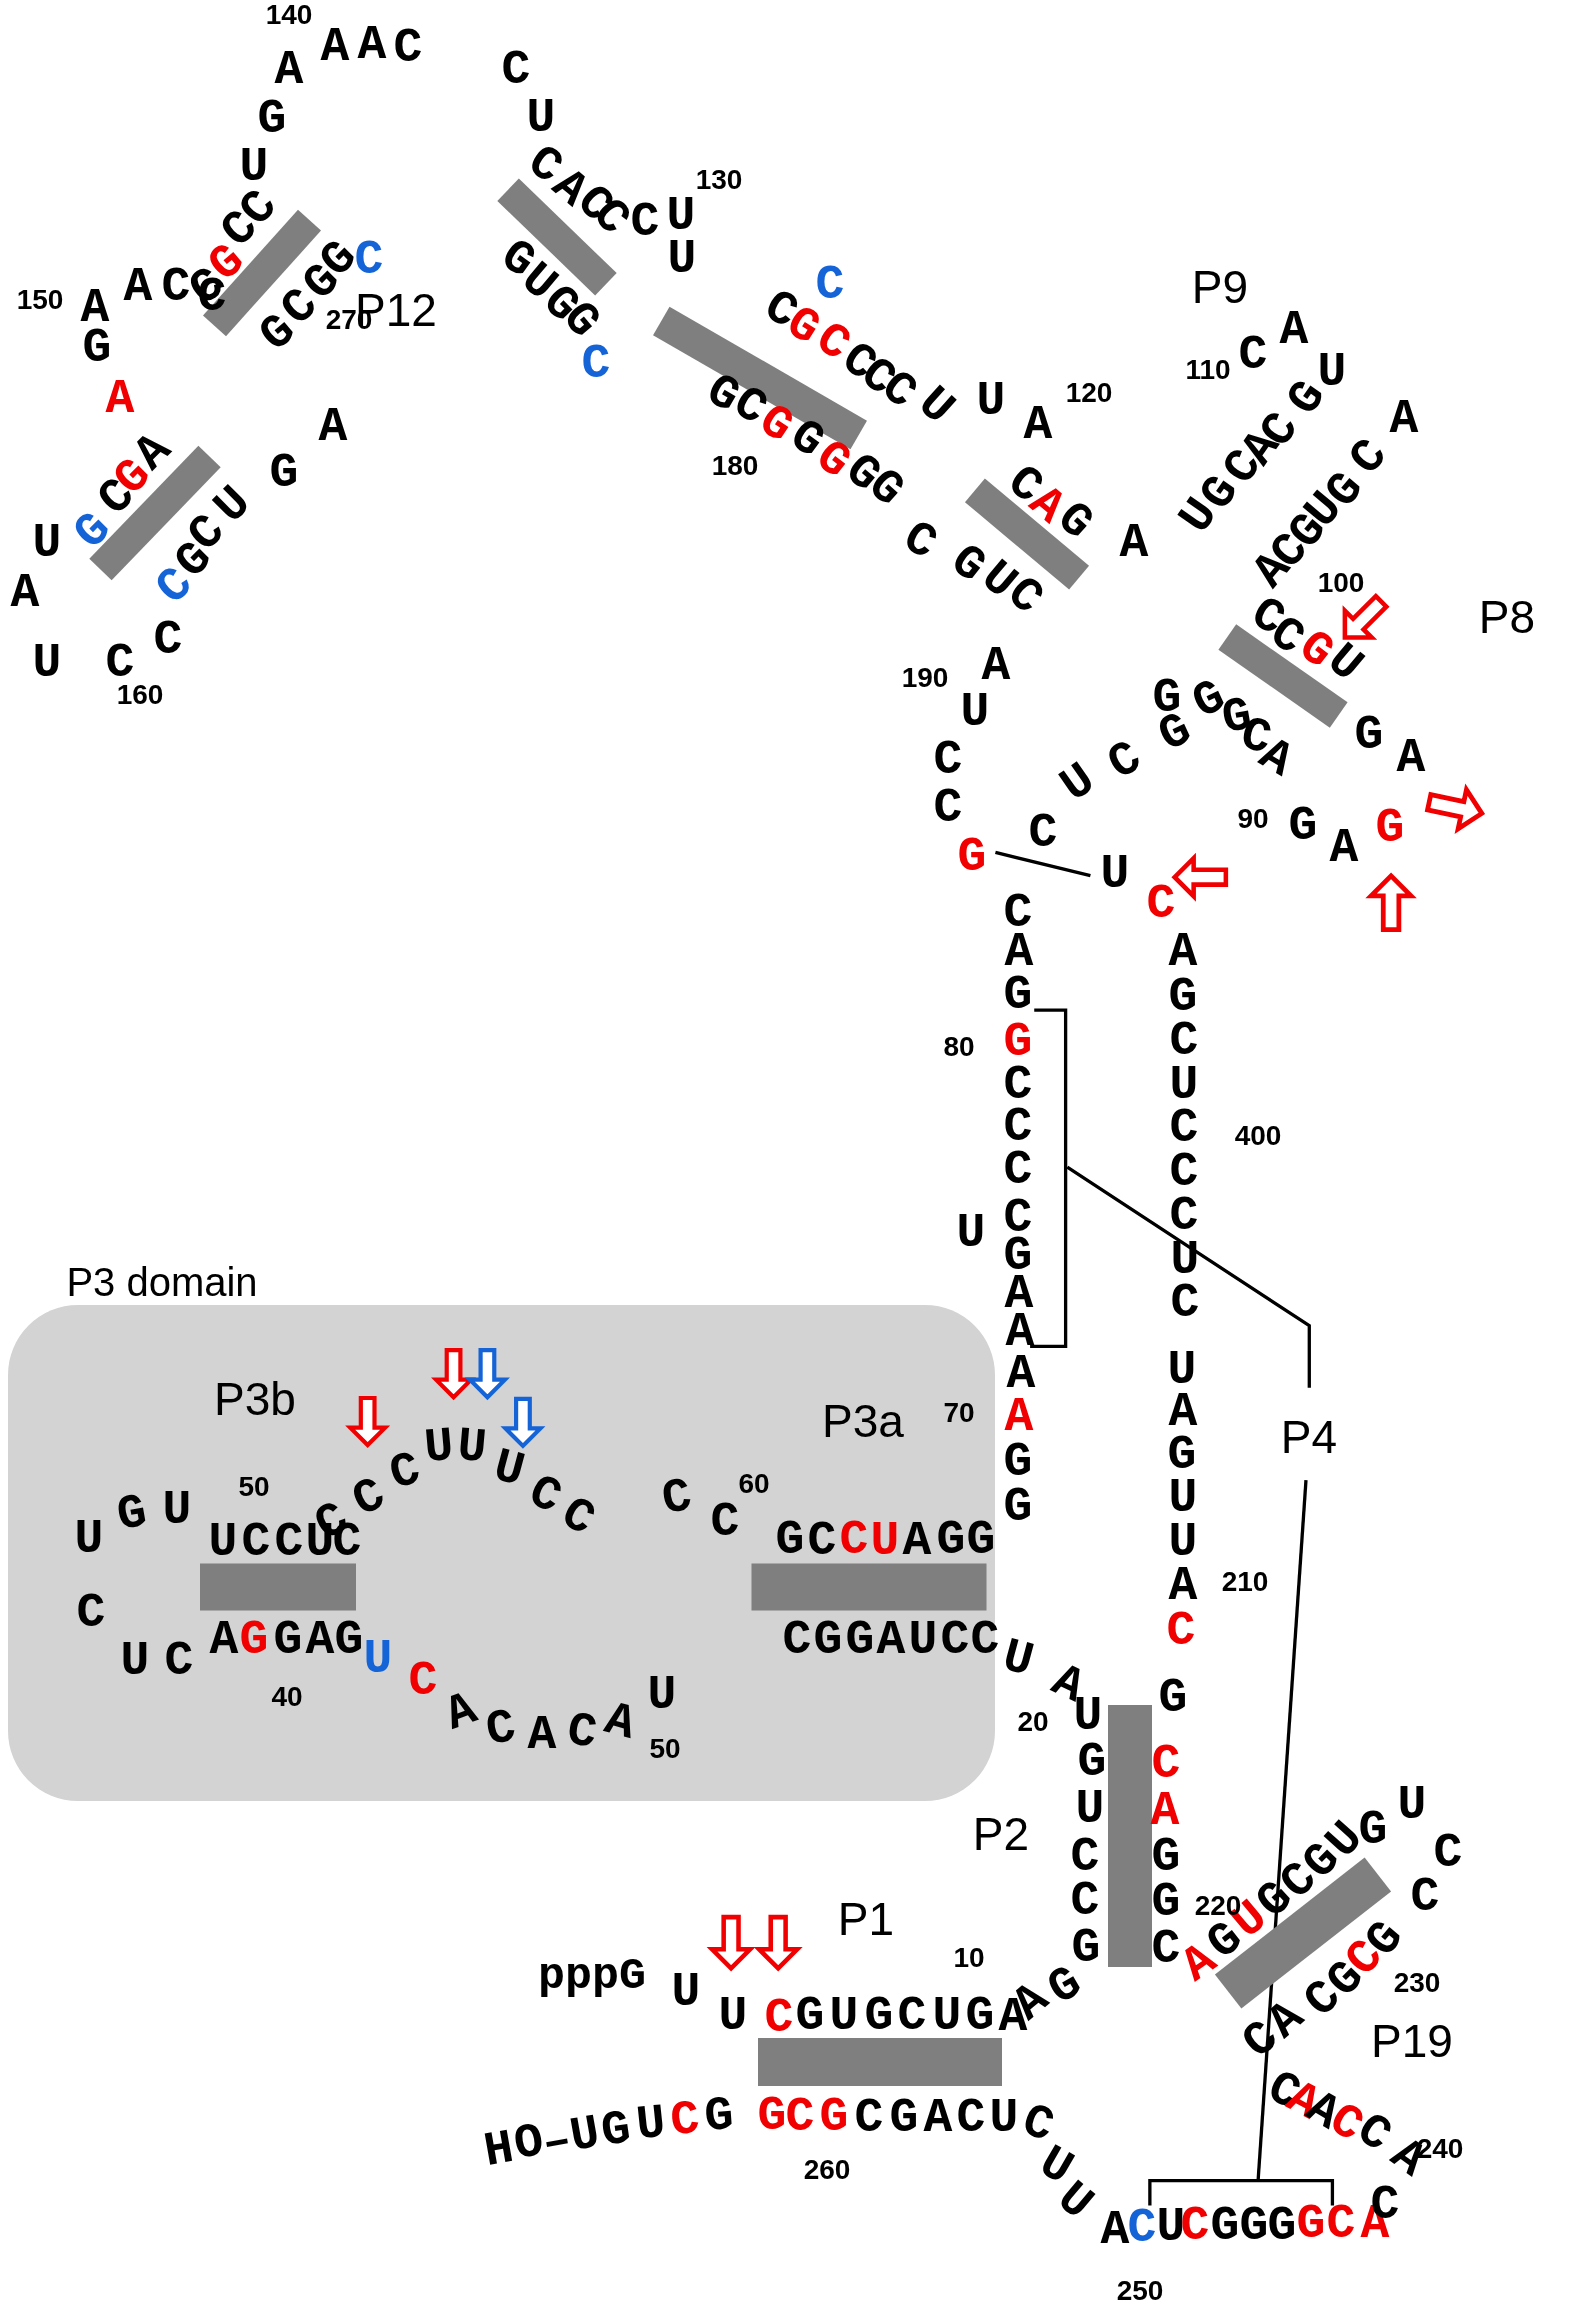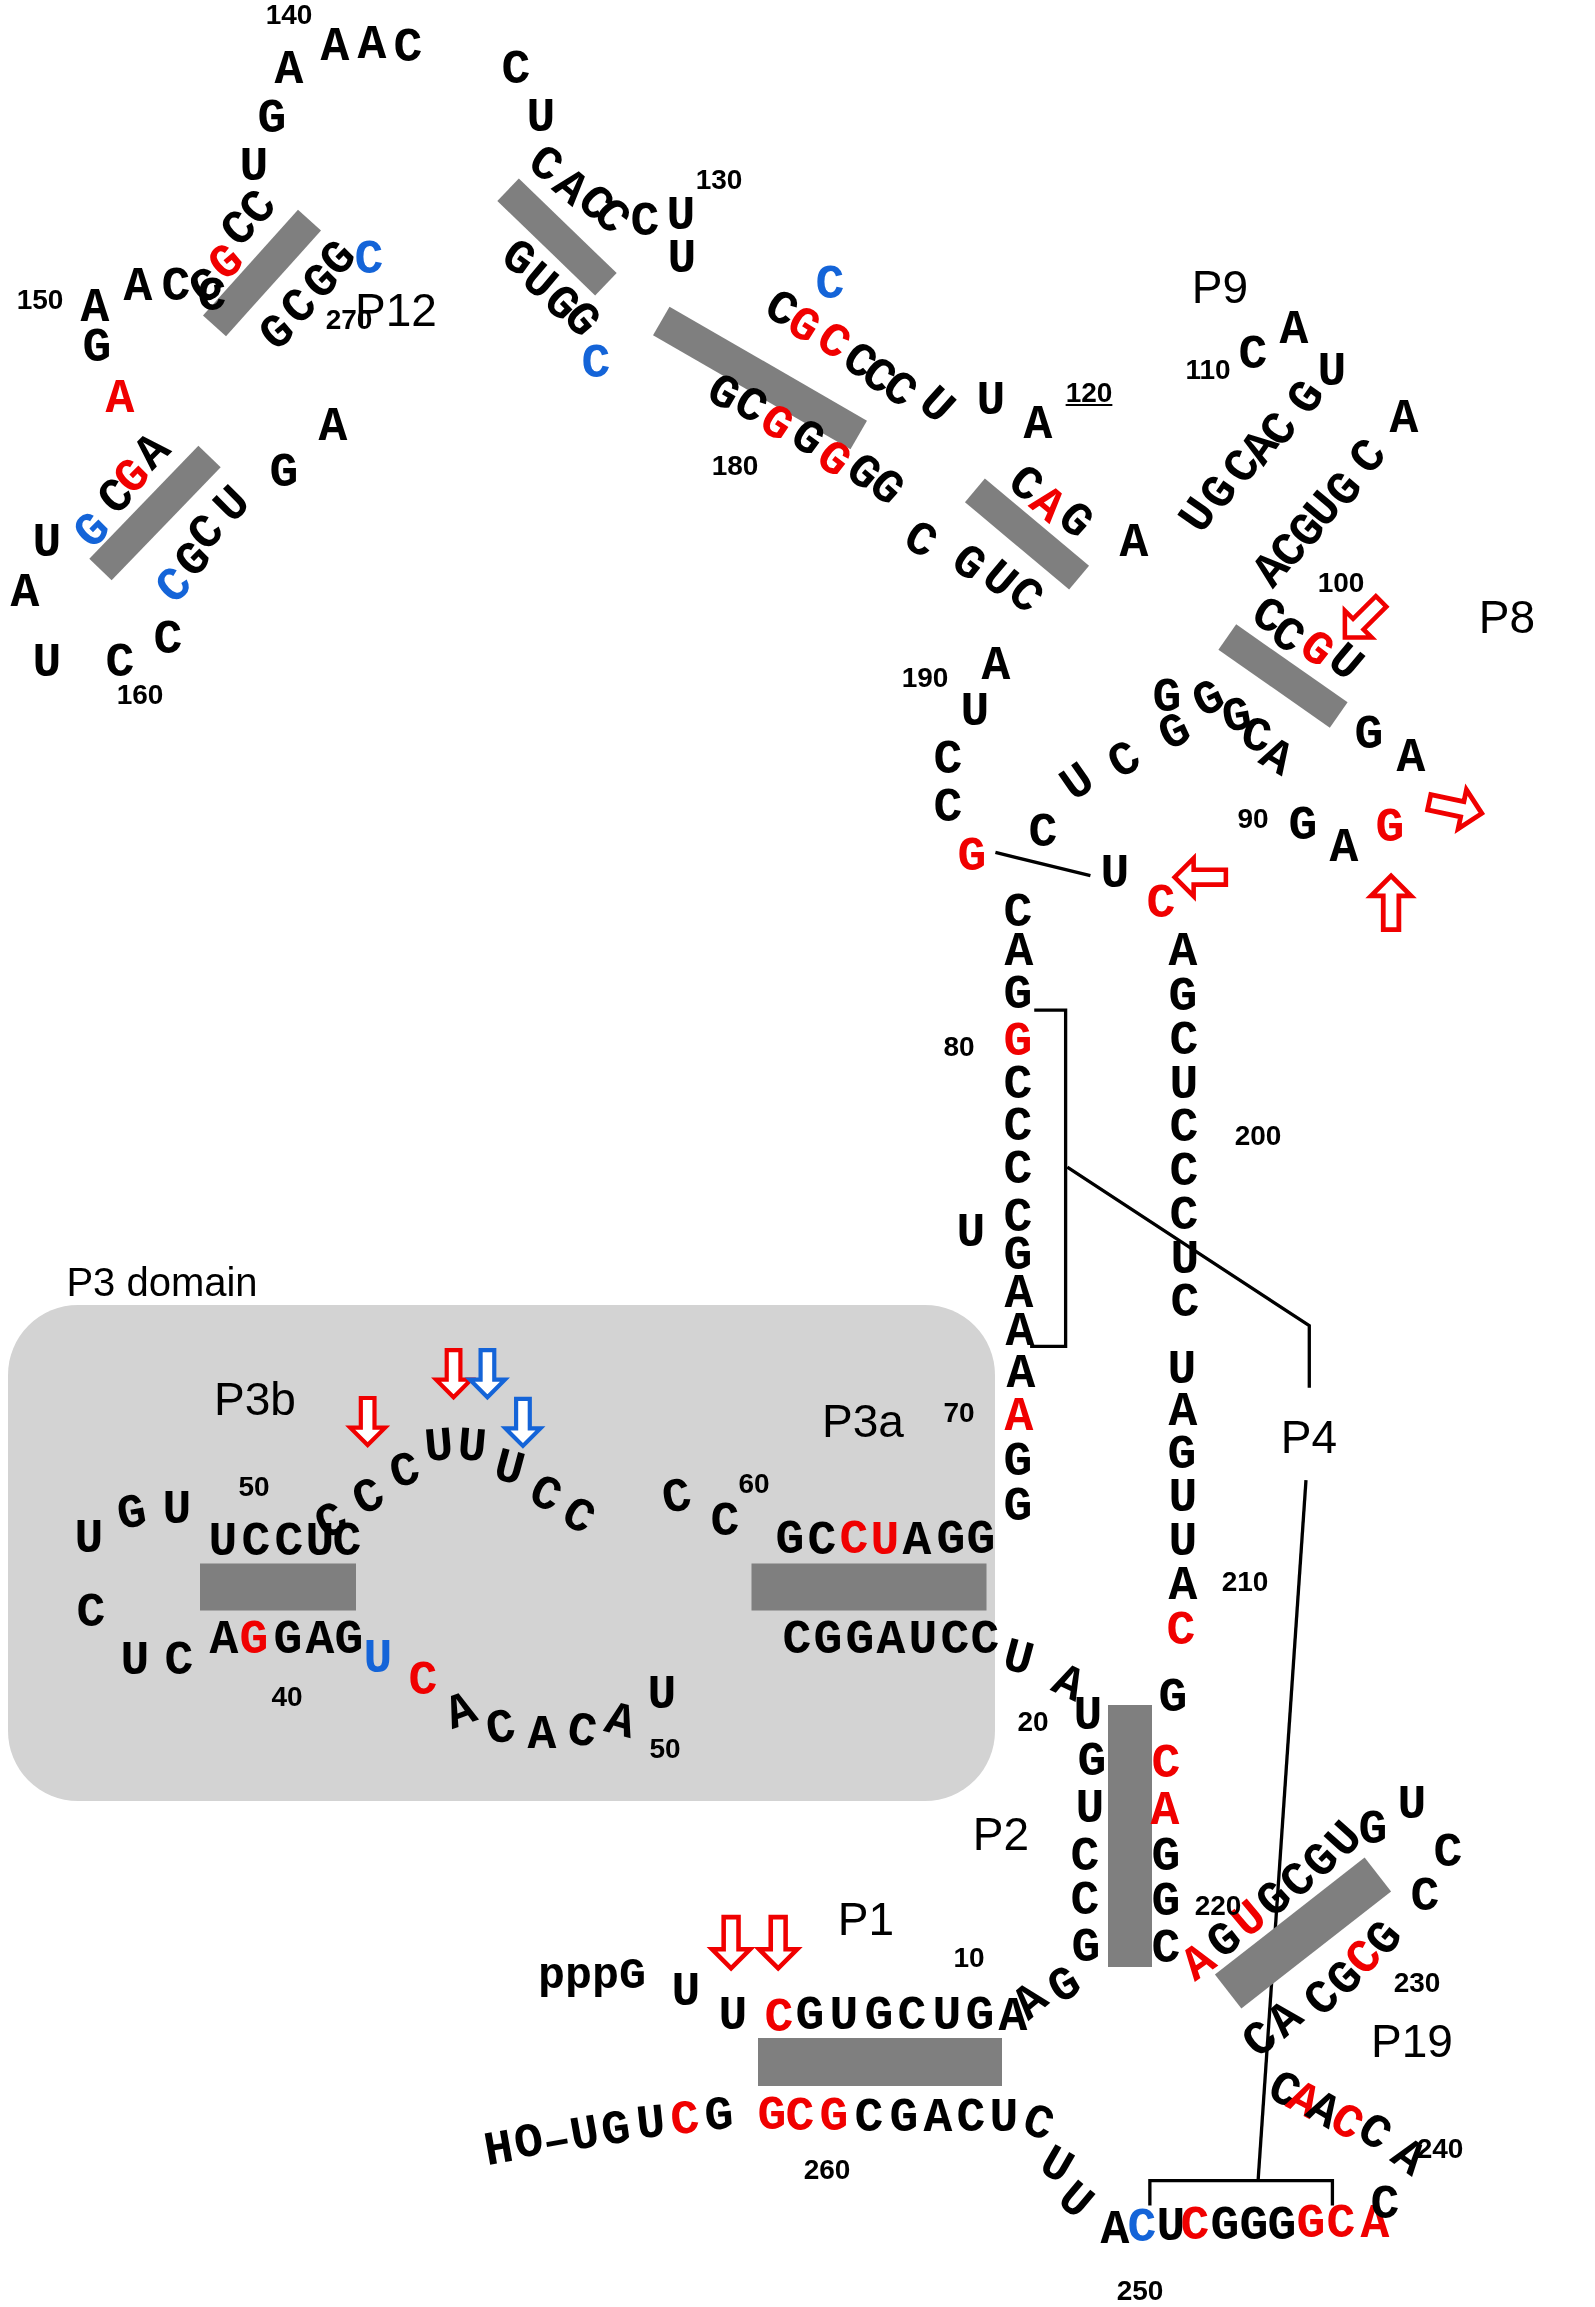--- a/index.html
+++ b/index.html
@@ -324,27 +324,27 @@
     <span class="nt" style="left: 985px; top: 1640px; transform: translate(-50%, -50%) rotate(0deg);">C</span>
     <span class="nt" style="left: 1018px; top: 1659px; transform: translate(-50%, -50%) rotate(15deg);">U</span>
     <span class="nt" style="left: 1068px; top: 1684px; transform: translate(-50%, -50%) rotate(25deg);">A</span>
     <span class="lbl num" style="left: 289px; top: 15px; transform: translate(-50%, -50%);">140</span>
     <span class="lbl num" style="left: 40px; top: 300px; transform: translate(-50%, -50%);">150</span>
     <span class="lbl num" style="left: 140px; top: 695px; transform: translate(-50%, -50%);">160</span>
     <span class="lbl num" style="left: 349px; top: 320px; transform: translate(-50%, -50%);">270</span>
     <span class="lbl num" style="left: 735px; top: 466px; transform: translate(-50%, -50%);">180</span>
     <span class="lbl num" style="left: 925px; top: 678px; transform: translate(-50%, -50%);">190</span>
     <span class="lbl num" style="left: 719px; top: 180px; transform: translate(-50%, -50%);">130</span>
-    <span class="lbl num" style="left: 1089px; top: 393px; transform: translate(-50%, -50%); text-decoration: underline;">120</span>
+    <span class="lbl num" style="left: 1089px; top: 393px; transform: translate(-50%, -50%);">120</span>
     <span class="lbl num" style="left: 1208px; top: 370px; transform: translate(-50%, -50%);">110</span>
     <span class="lbl num" style="left: 1341px; top: 583px; transform: translate(-50%, -50%);">100</span>
     <span class="lbl num" style="left: 1253px; top: 819px; transform: translate(-50%, -50%);">90</span>
     <span class="lbl num" style="left: 959px; top: 1047px; transform: translate(-50%, -50%);">80</span>
     <span class="lbl num" style="left: 959px; top: 1413px; transform: translate(-50%, -50%);">70</span>
-    <span class="lbl num" style="left: 1258px; top: 1136px; transform: translate(-50%, -50%);">200</span>
+    <span class="lbl num" style="left: 1258px; top: 1136px; transform: translate(-50%, -50%);">400</span>
     <span class="lbl num" style="left: 1245px; top: 1582px; transform: translate(-50%, -50%);">210</span>
     <span class="lbl num" style="left: 1218px; top: 1906px; transform: translate(-50%, -50%);">220</span>
     <span class="lbl num" style="left: 1417px; top: 1983px; transform: translate(-50%, -50%);">230</span>
     <span class="lbl num" style="left: 1440px; top: 2149px; transform: translate(-50%, -50%);">240</span>
     <span class="lbl num" style="left: 1140px; top: 2291px; transform: translate(-50%, -50%);">250</span>
     <span class="lbl num" style="left: 827px; top: 2170px; transform: translate(-50%, -50%);">260</span>
     <span class="lbl num" style="left: 969px; top: 1958px; transform: translate(-50%, -50%);">10</span>
     <span class="lbl num" style="left: 1033px; top: 1722px; transform: translate(-50%, -50%);">20</span>
     <span class="lbl num" style="left: 665px; top: 1749px; transform: translate(-50%, -50%);">50</span>
     <span class="lbl num" style="left: 258px; top: 1697px; transform: translate(-50%, -50%); margin-left: 29px;">40</span>

